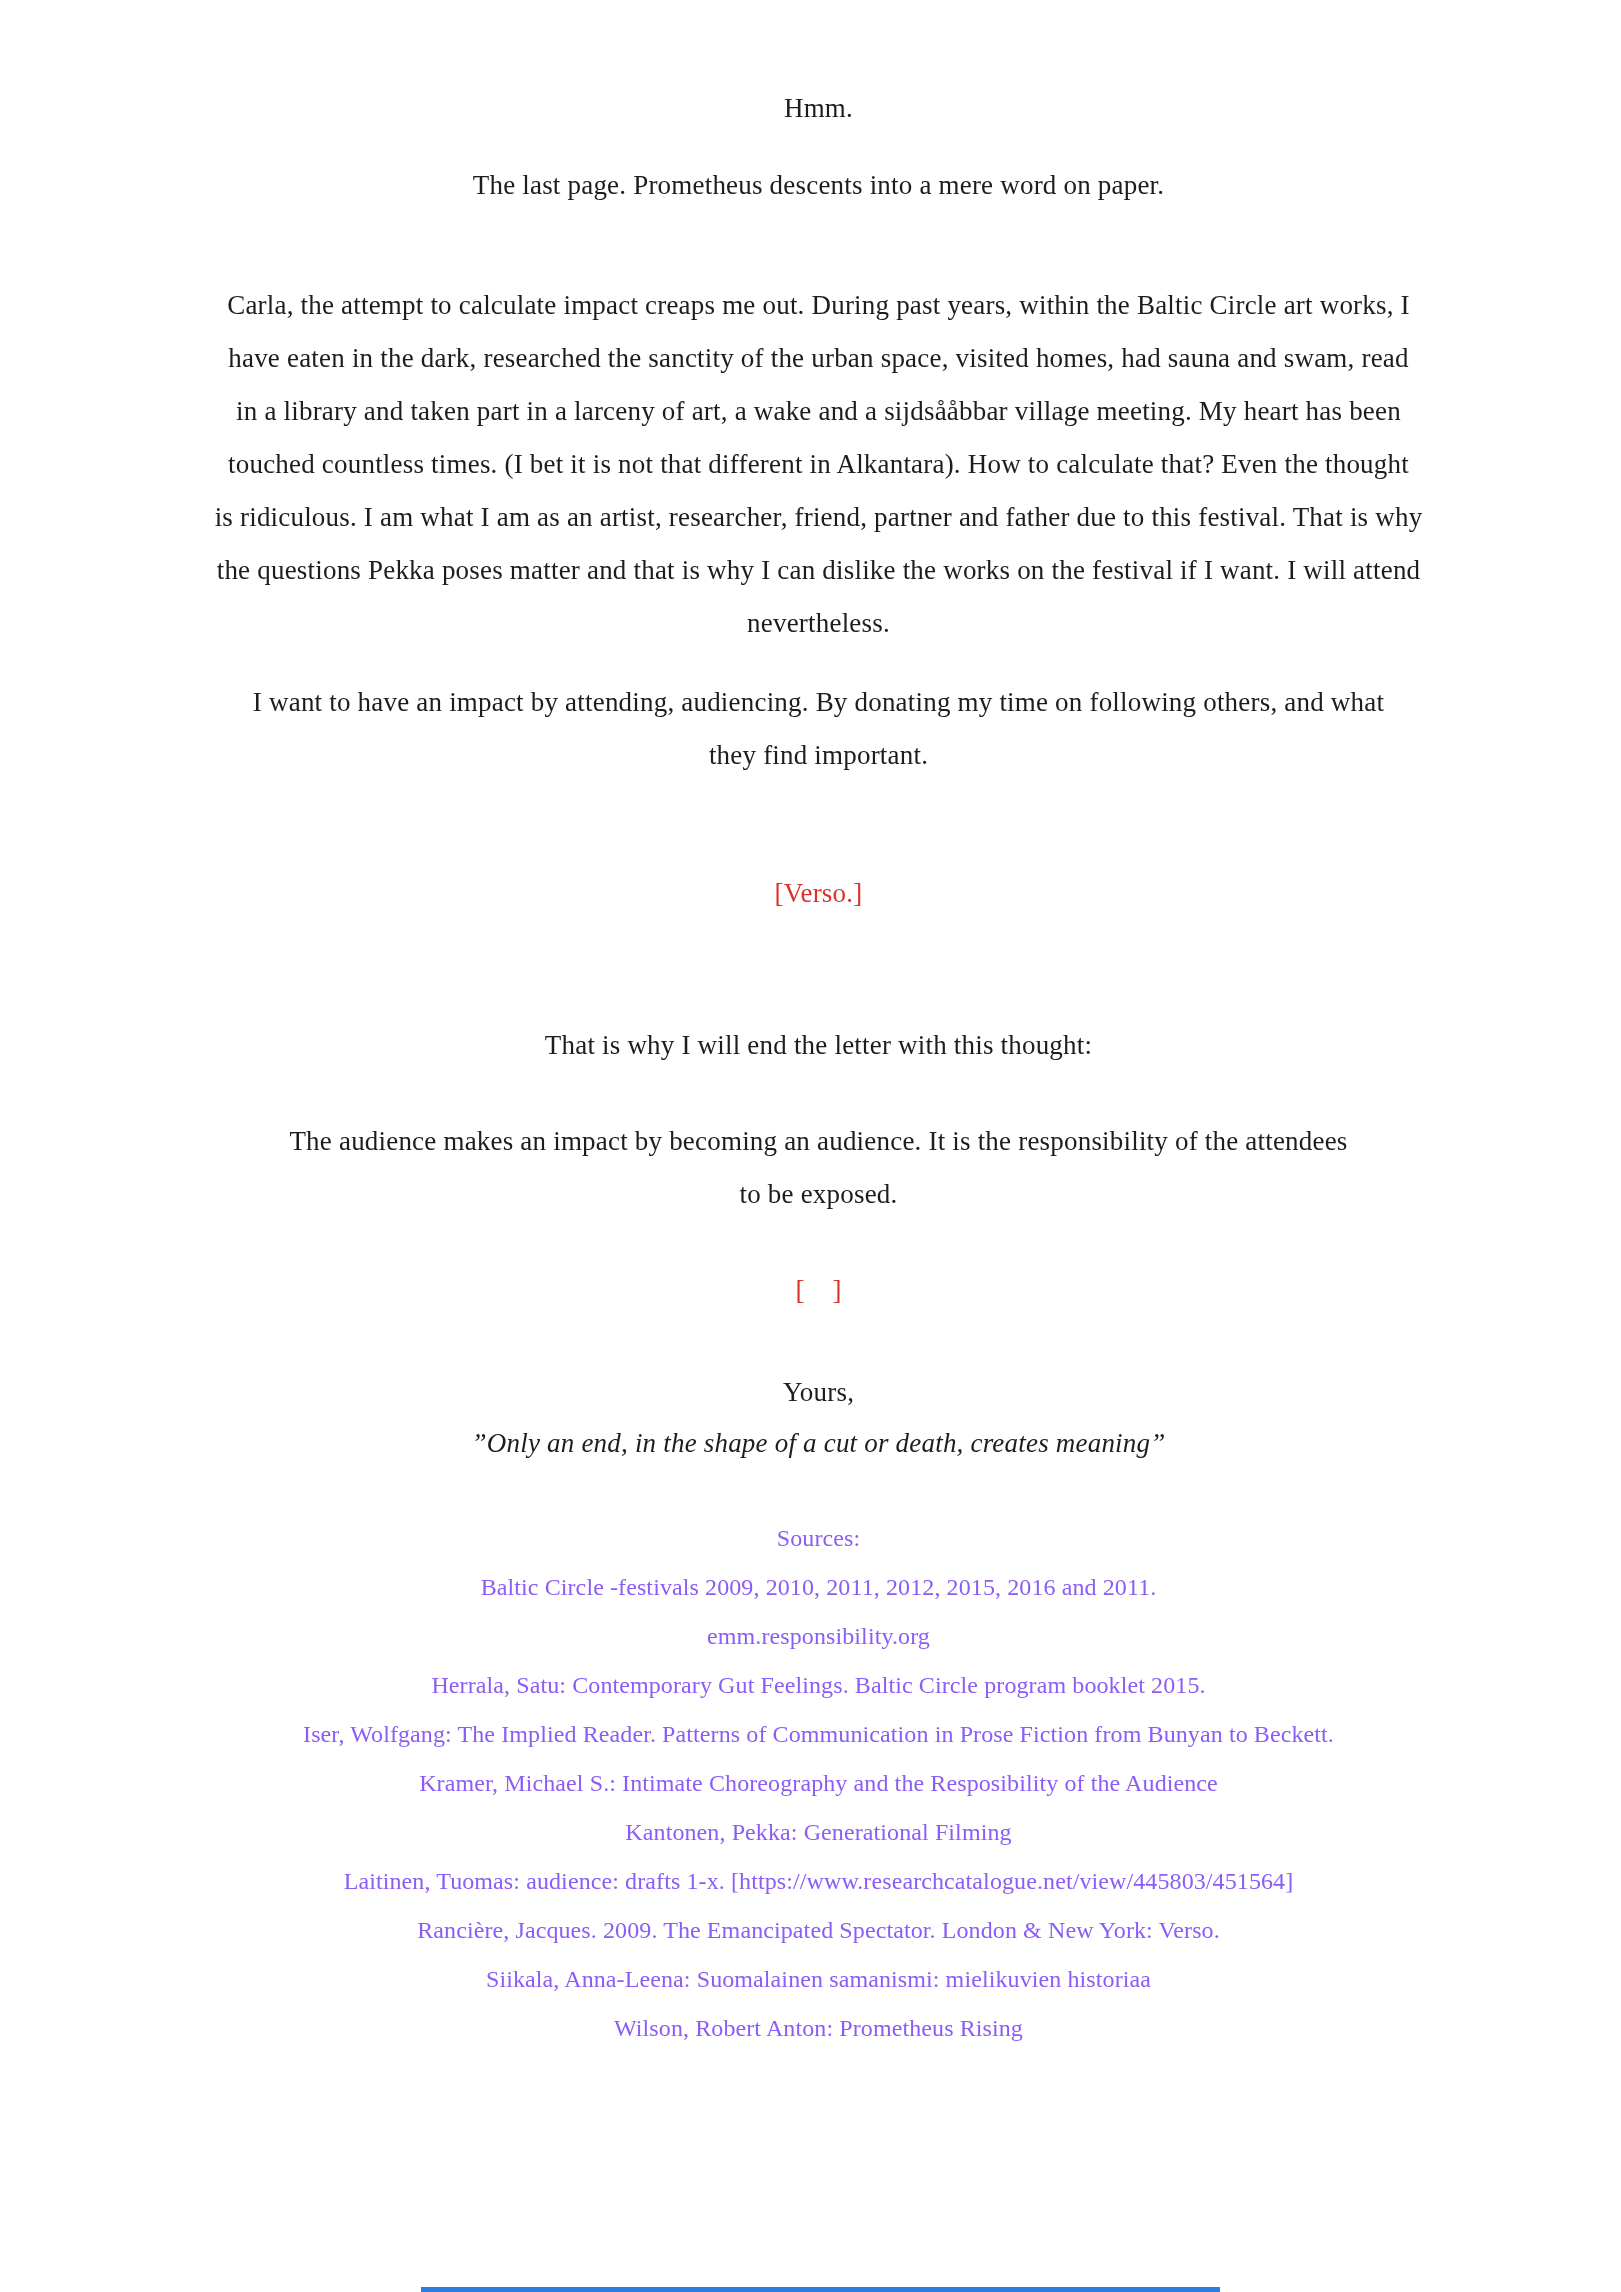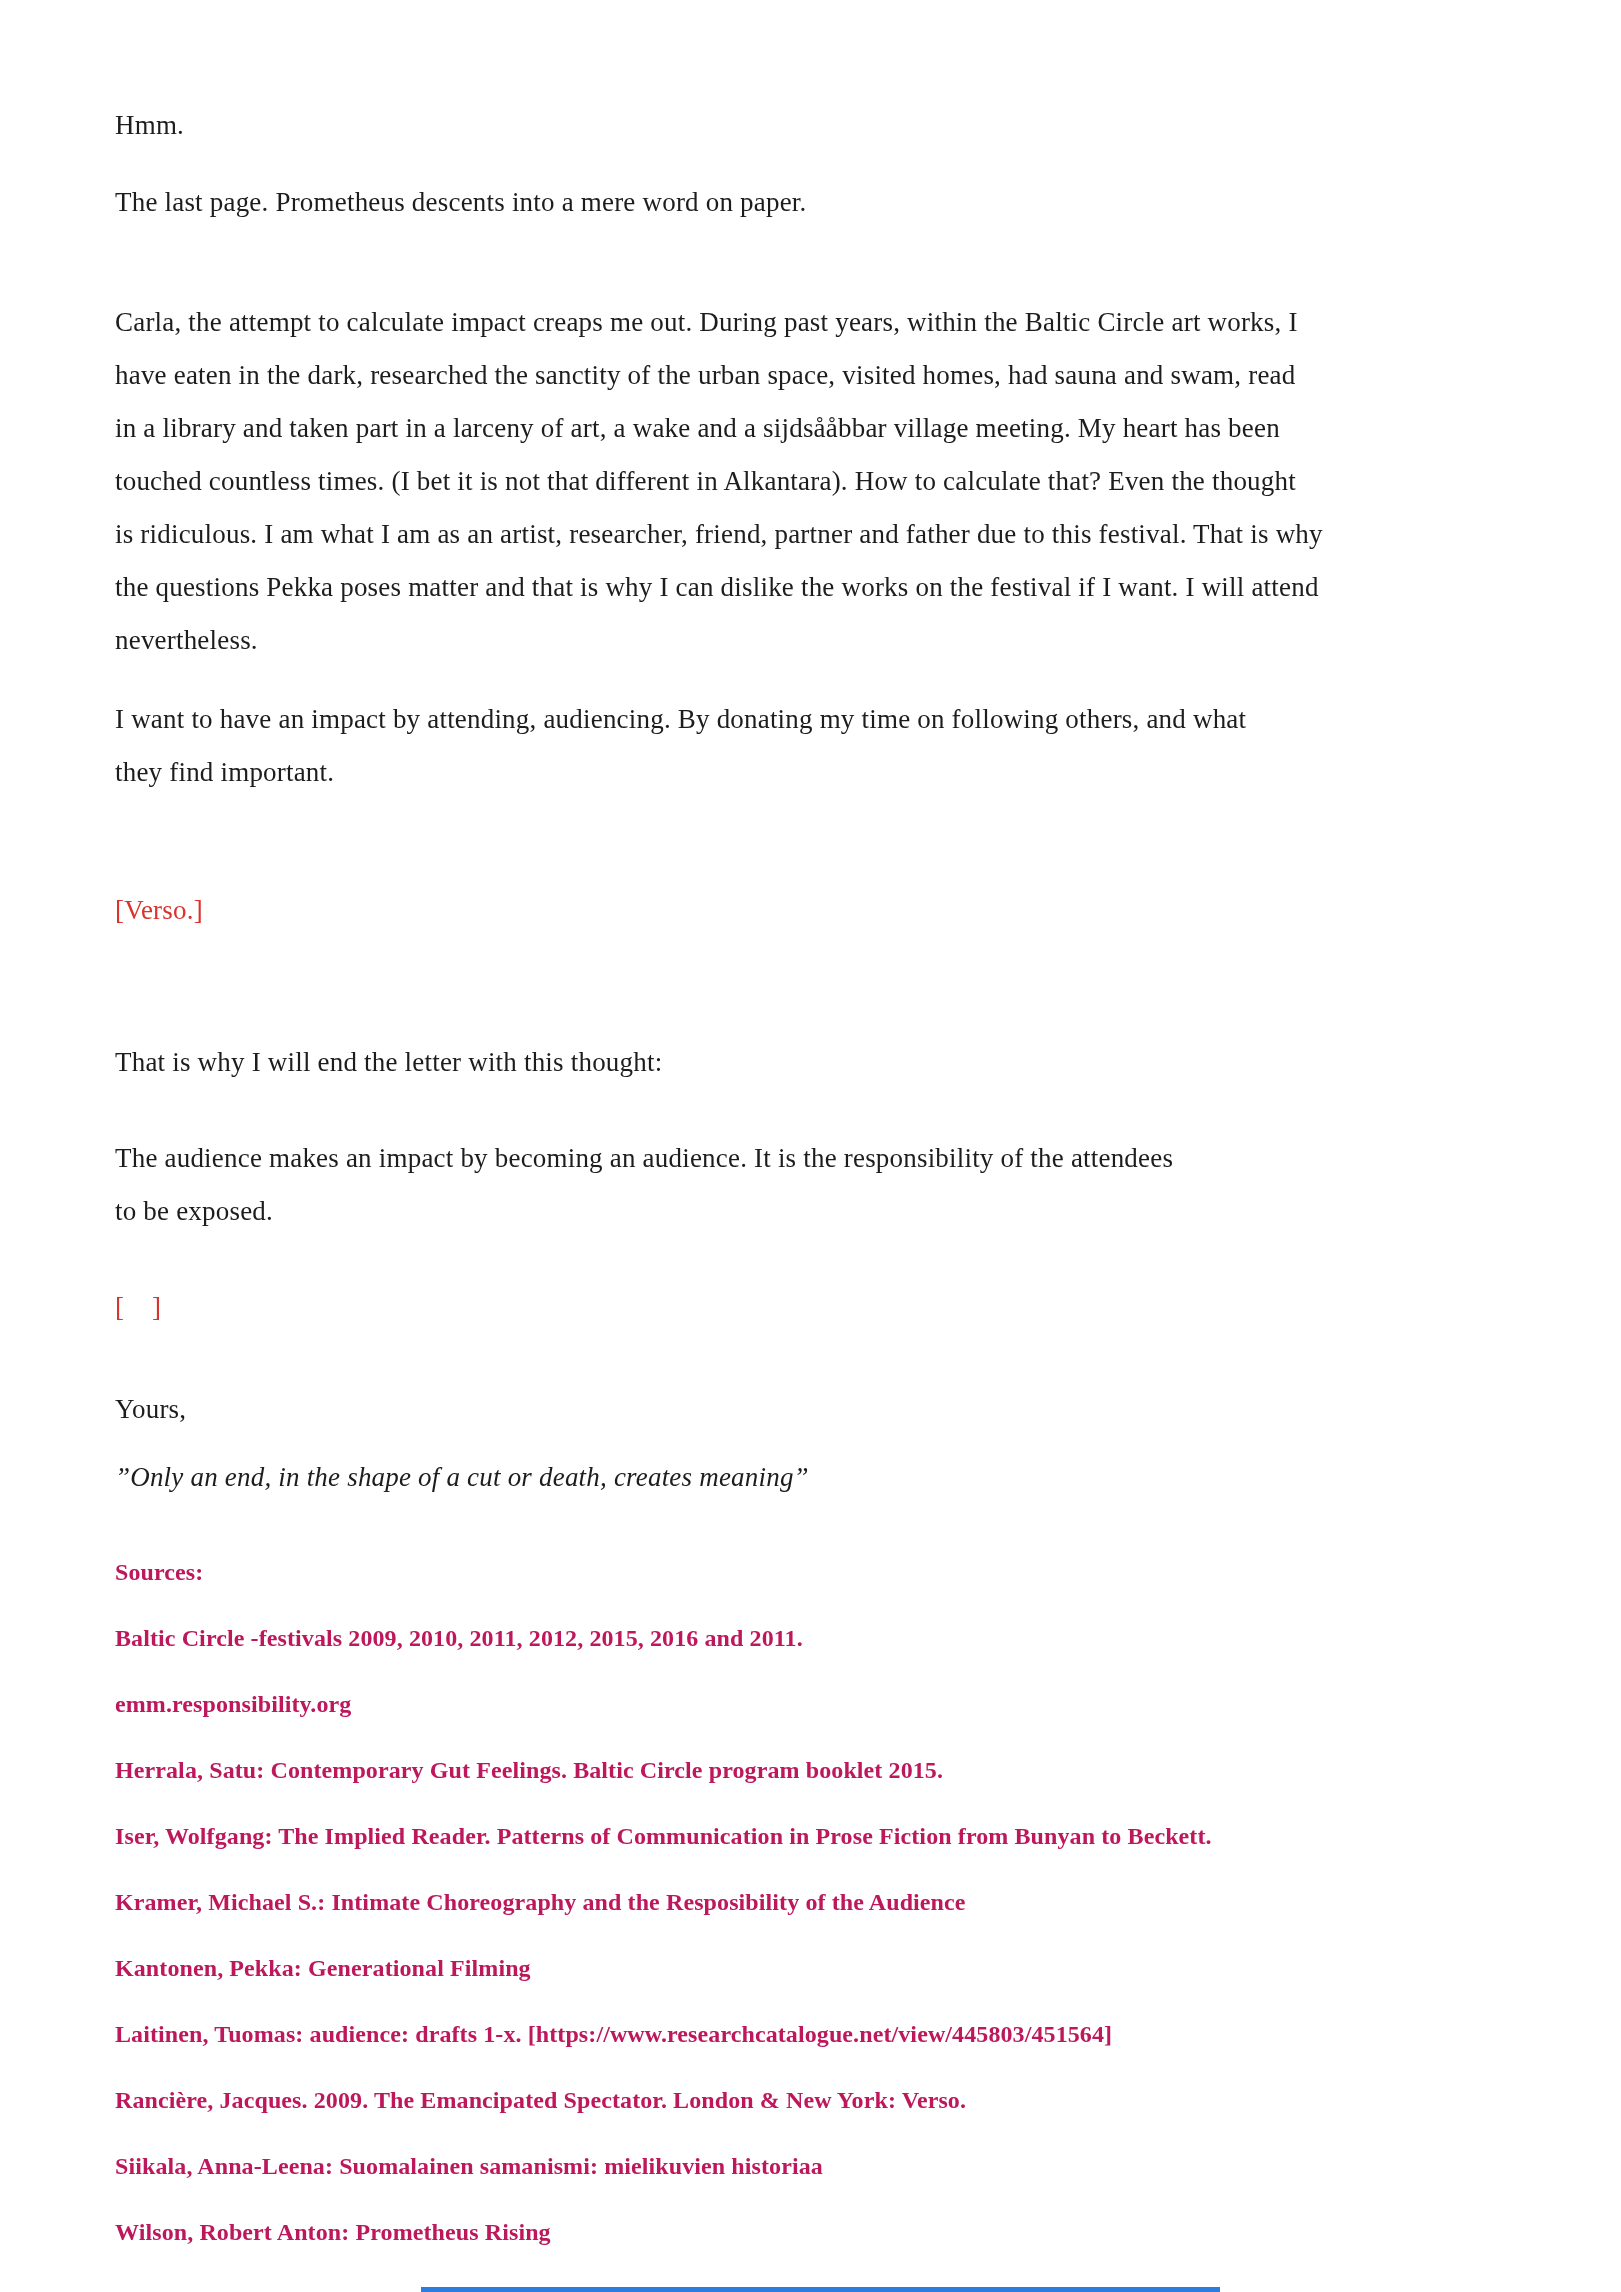--- a/index.html
+++ b/index.html
@@ -12,46 +12,46 @@
     font-family: "Liberation Serif", "DejaVu Serif", serif;
     color: #1d1d1d;
   }
   .content {
     position: absolute;
     left: 98px;
     top: 82px;
     width: 1441px;
   }
   .content p {
-    margin: 17px;
+    margin: 0;
     font-size: 27px;
     line-height: 53px;
     white-space: pre-line;
     letter-spacing: 0.2px;
+    text-align: center;
   }
   
   .gap-blank      { margin-top: 23.5px !important; }   
   .gap-para       { margin-top: 67px !important; }
   .gap-small      { margin-top: 26.5px !important; }
   .gap-pause      { margin-top: 85px !important; }
   .gap-large      { margin-top: 99px !important; }
   .gap-mid        { margin-top: 43px !important; }
   .gap-sign       { margin-top: 50px !important; }
   .red { color: var(--accent-red, #d9332c); white-space: pre; }
   .italic { font-style: italic; }
   .signature p { line-height: 51px; }
   .sources {
     margin-top: 45px;
   }
   .sources p {
     font-size: 24px;
     line-height: 49px;
-    color: #be185d;
+    color: #8b5cf6;
     letter-spacing: 0.1px;
-    font-weight: bold;
   }
   .bottom-line {
     position: absolute;
     left: 421px;
     top: 2287px;
     width: 799px;
     height: 4.9px;
     background: #2b7de0;
   }
 </style>

